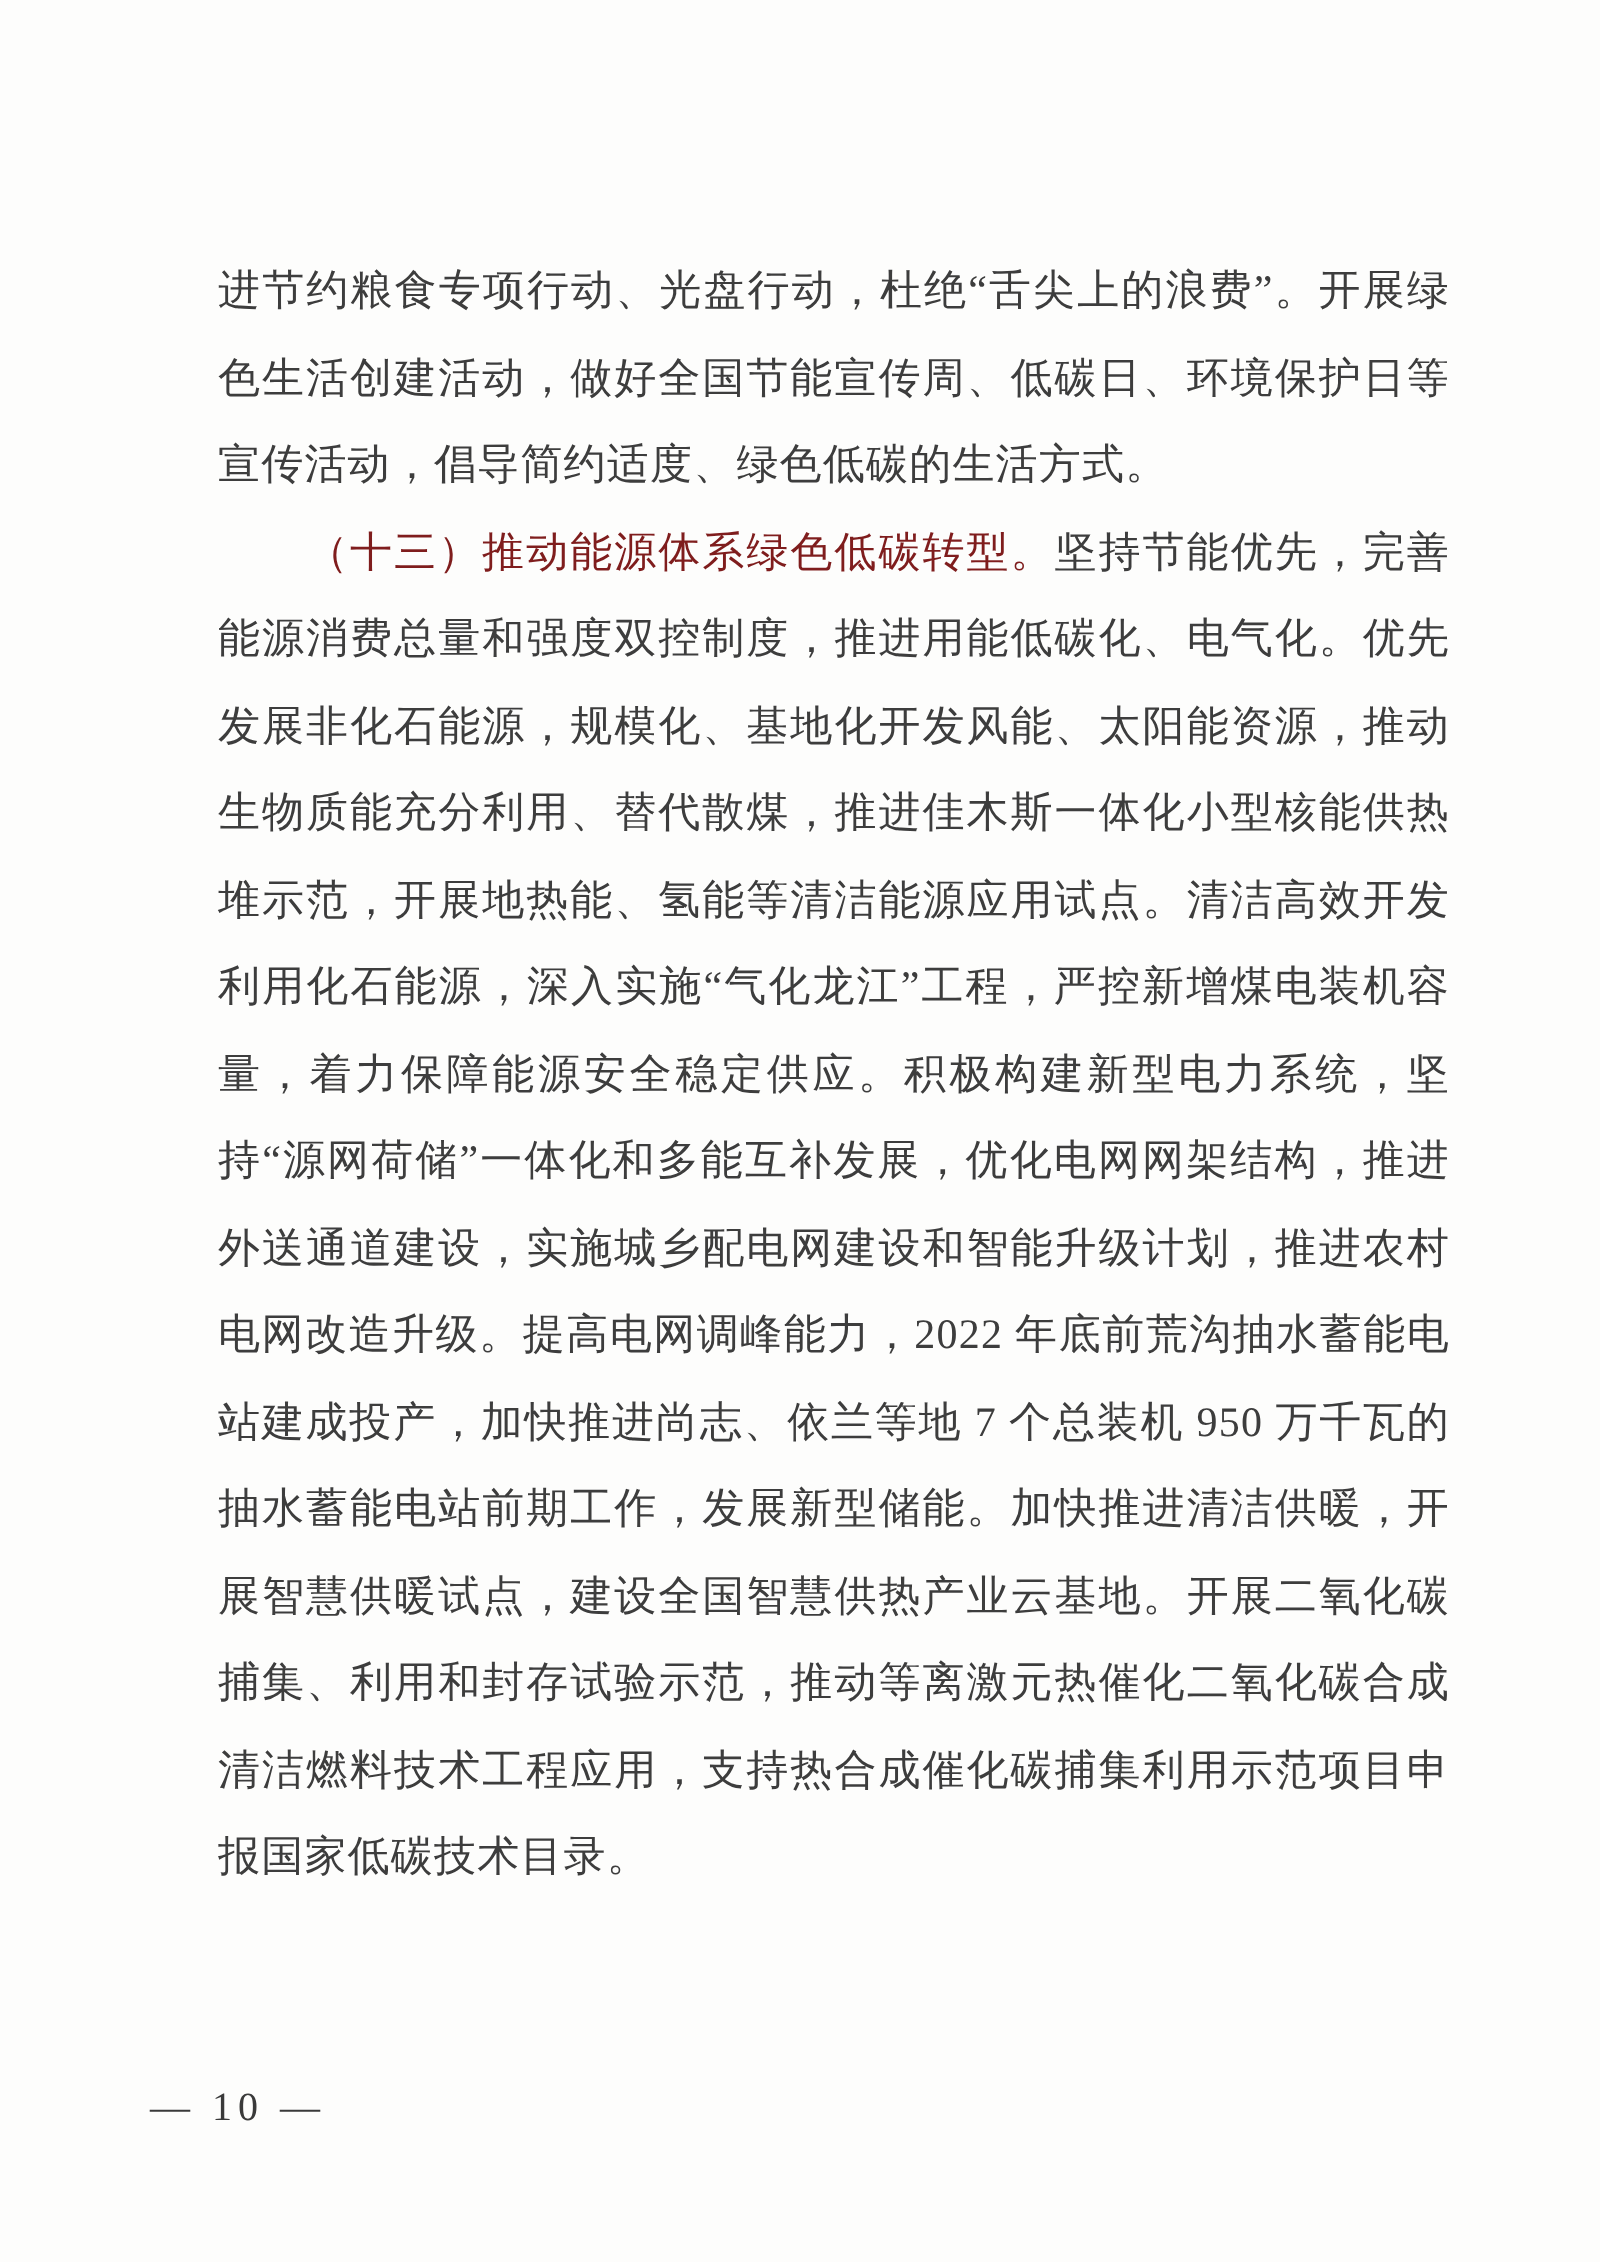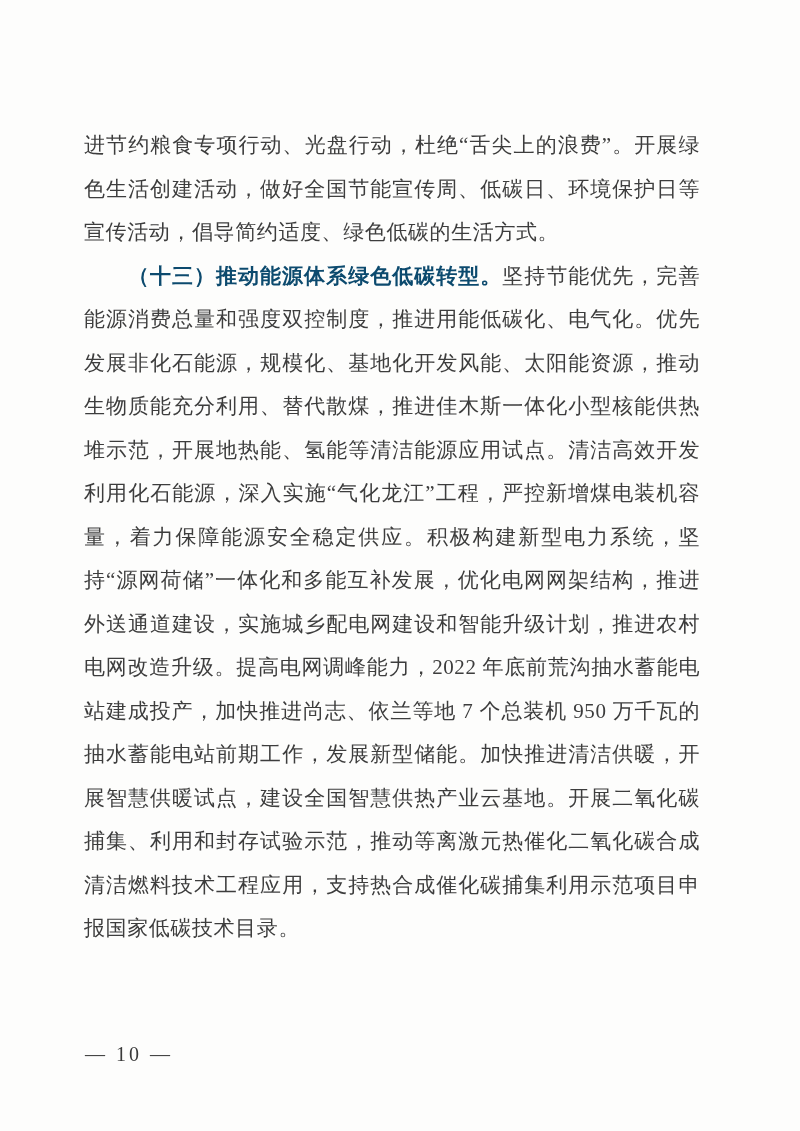--- a/index.html
+++ b/index.html
@@ -12,21 +12,21 @@
     width: 800px;
     height: 1131px;
     margin: 0 auto;
     background: #fdfdfc;
     font-family: "Liberation Serif", "DejaVu Serif", serif;
     color: #3d3d3d;
     overflow: hidden;
   }
   .content {
     position: absolute;
-    left: 84px;
+    left: 109px;
     top: 124px;
     width: 616px;
   }
   p.body-text {
     margin: 0;
     font-size: 21px;
     line-height: 43.5px;
     letter-spacing: 0.6px;
     text-align: justify;
     text-justify: inter-ideograph;
@@ -38,26 +38,26 @@
     margin: 0;
     font-family: "Liberation Sans", "DejaVu Sans", sans-serif;
     font-size: 21.5px;
     font-weight: 700;
     line-height: 43.5px;
     letter-spacing: 1px;
     color: #262626;
     text-indent: 44px;
   }
   .lead-bold {
-    font-weight: 700;
-    color: #0c4a6e;
+    font-weight: 400;
+    color: #7f1d1d;
   }
   .page-number {
     position: absolute;
-    left: 85px;
+    left: 75px;
     top: 1040px;
     font-size: 20px;
     line-height: 28px;
     letter-spacing: 3px;
     color: #3a3a3a;
     white-space: pre;
   }
 </style>
 </head>
 <body>

